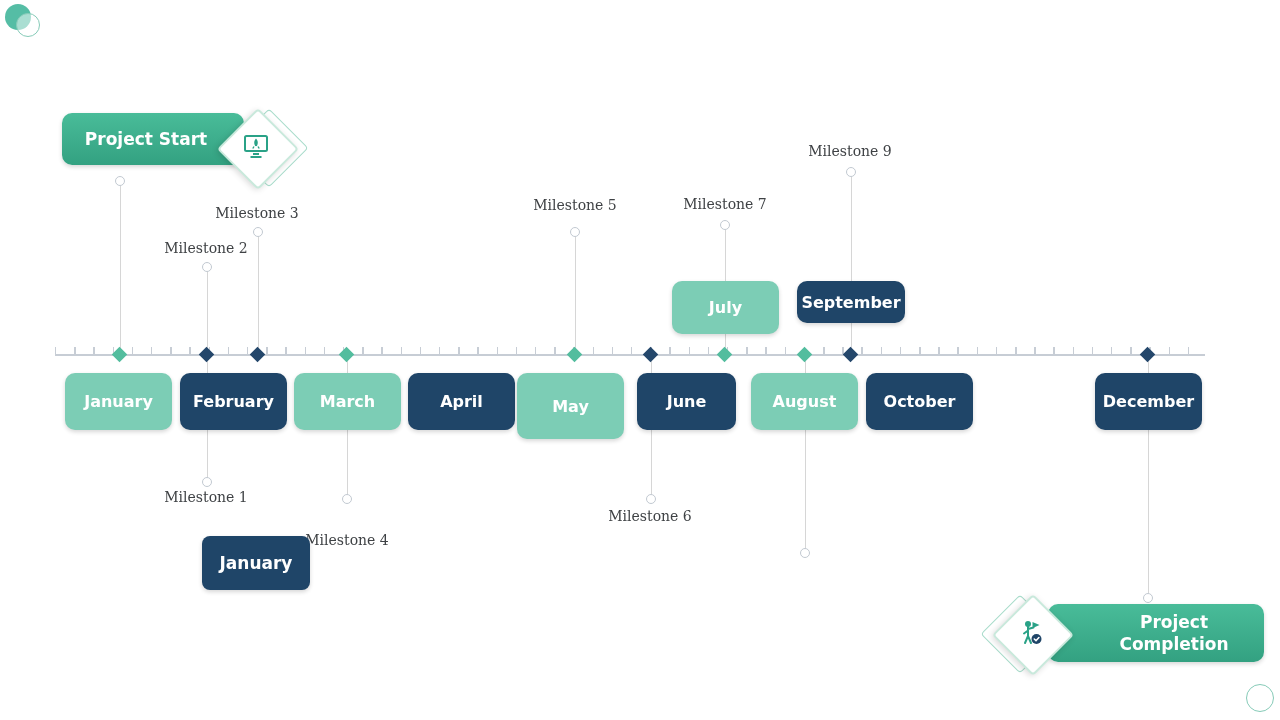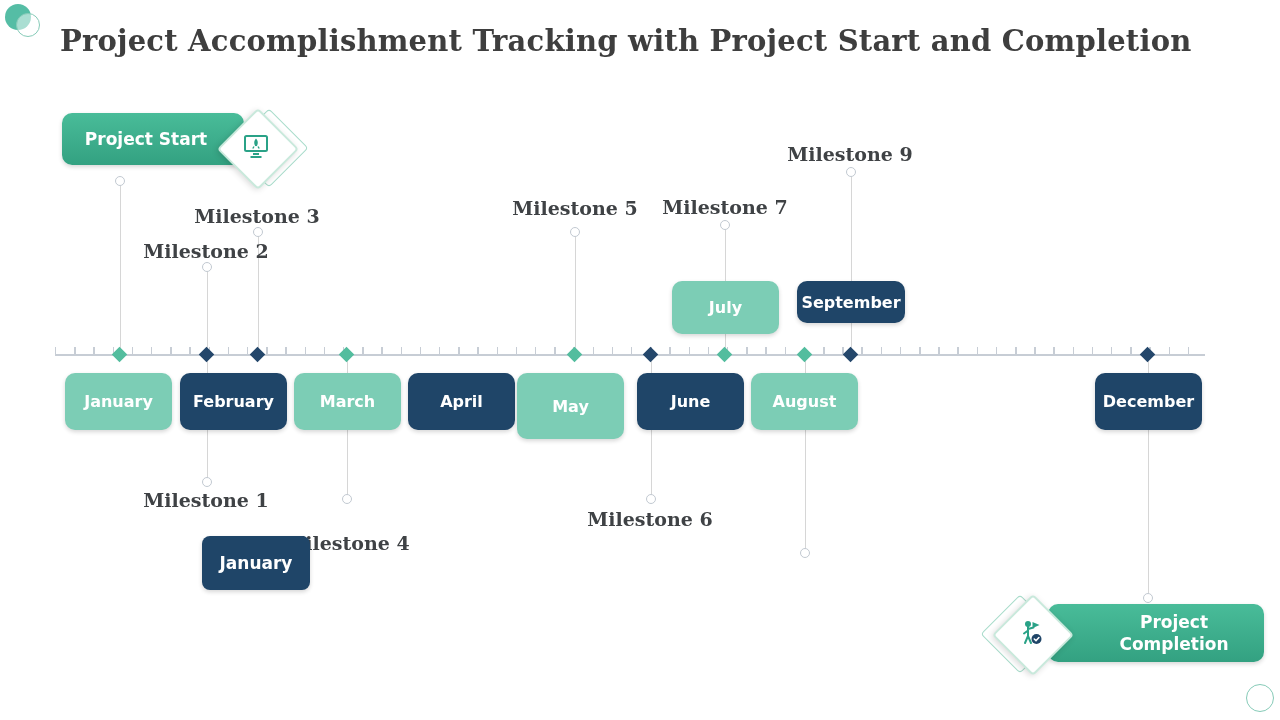--- a/index.html
+++ b/index.html
@@ -21,40 +21,39 @@
   .marker{position:absolute;width:11px;height:11px;transform:rotate(45deg);z-index:4;}
   .marker.t{background:var(--marker_teal);}
   .marker.n{background:var(--marker_navy);}
   .badge{position:absolute;display:flex;align-items:center;justify-content:center;color:#fff;
          font-weight:bold;font-size:16px;border-radius:10px;z-index:3;
          box-shadow:0 2px 4px rgba(0,0,0,.16);}
   .teal-bg{background:var(--teal);}
   .navy-bg{background:var(--navy);}
   .green-bg{background:linear-gradient(180deg,#49BC99,var(--green2));}
   .ms-label{position:absolute;width:190px;text-align:center;z-index:2;
-            font-family:"DejaVu Serif","Liberation Serif",serif;font-weight:bold;font-size:19px;color:var(--text);}
+            font-family:"DejaVu Serif","Liberation Serif",serif;font-weight:normal;font-size:14px;color:var(--text);}
   .diamond{position:absolute;width:54px;height:54px;background:#fff;border:2px solid #C9E9DC;
            transform:rotate(45deg);box-shadow:0 2px 6px rgba(0,0,0,.15);z-index:5;border-radius:4px;}
   .diamond-outline{position:absolute;width:54px;height:54px;border:1.5px solid #A9DCCB;
            transform:rotate(45deg);z-index:4;background:transparent;border-radius:4px;}
   .diamond-icon{position:absolute;z-index:6;}
   .deco-solid{position:absolute;border-radius:50%;background:#55BDA5;z-index:1;}
   .deco-ring{position:absolute;border-radius:50%;border:1.5px solid #86CBB8;
              background:rgba(255,255,255,.5);z-index:2;}
 </style>
 </head>
 <body>
 
 <div class="slide">
 
   <div class="deco-solid" style="left:5px;top:4px;width:26px;height:26px"></div>
   <div class="deco-ring" style="left:16px;top:13px;width:22px;height:22px"></div>
   <div class="deco-ring" style="left:1246px;top:684px;width:26px;height:26px;background:transparent"></div>
 
-  <div class="title" style="left:60px;top:24px">Project Accomplishment Tracking with Project Start and Completion</div>
 
   <div class="ticks"></div>
   <div class="axis"></div>
 
   <div class="vline" style="left:120px;top:184px;height:166px"></div>
   <div class="vline" style="left:207px;top:271px;height:80px"></div>
   <div class="vline" style="left:258px;top:236px;height:115px"></div>
   <div class="vline" style="left:575px;top:236px;height:115px"></div>
   <div class="vline" style="left:725px;top:229px;height:122px"></div>
   <div class="vline" style="left:851px;top:176px;height:175px"></div>
@@ -83,22 +82,23 @@
   <div class="ms-label" style="left:755px;top:143px">Milestone 9</div>
   <div class="ms-label" style="left:111px;top:489px">Milestone 1</div>
   <div class="ms-label" style="left:252px;top:532px">Milestone 4</div>
   <div class="ms-label" style="left:555px;top:508px">Milestone 6</div>
 
   <div class="badge teal-bg" style="left:65px;top:373px;width:107px;height:57px">January</div>
   <div class="badge navy-bg" style="left:180px;top:373px;width:107px;height:57px">February</div>
   <div class="badge teal-bg" style="left:294px;top:373px;width:107px;height:57px">March</div>
   <div class="badge navy-bg" style="left:408px;top:373px;width:107px;height:57px">April</div>
   <div class="badge teal-bg" style="left:517px;top:373px;width:107px;height:66px">May</div>
-  <div class="badge navy-bg" style="left:637px;top:373px;width:107px;height:57px">June</div>
+  <div class="badge navy-bg" style="left:637px;top:373px;width:99px;height:57px">June</div>
   <div class="badge teal-bg" style="left:751px;top:373px;width:107px;height:57px">August</div>
+  <div class="badge navy-bg" style="left:866px;top:373px;width:107px;height:57px">October</div>
   <div class="badge navy-bg" style="left:1095px;top:373px;width:107px;height:57px">December</div>
 
   <div class="badge teal-bg" style="left:672px;top:281px;width:107px;height:53px">July</div>
   <div class="badge navy-bg" style="left:797px;top:281px;width:108px;height:42px">September</div>
 
   <div class="badge navy-bg" style="left:202px;top:536px;width:108px;height:54px;border-radius:8px;font-size:17px">January</div>
 
   <div class="marker t" style="left:114px;top:349px"></div>
   <div class="marker n" style="left:201px;top:349px"></div>
   <div class="marker n" style="left:252px;top:349px"></div>

